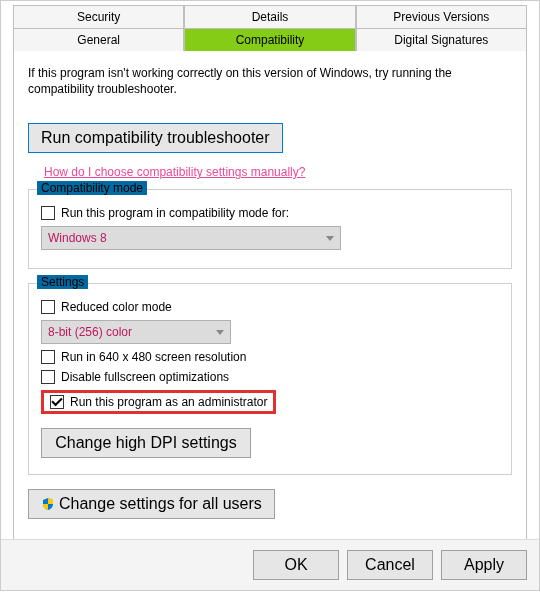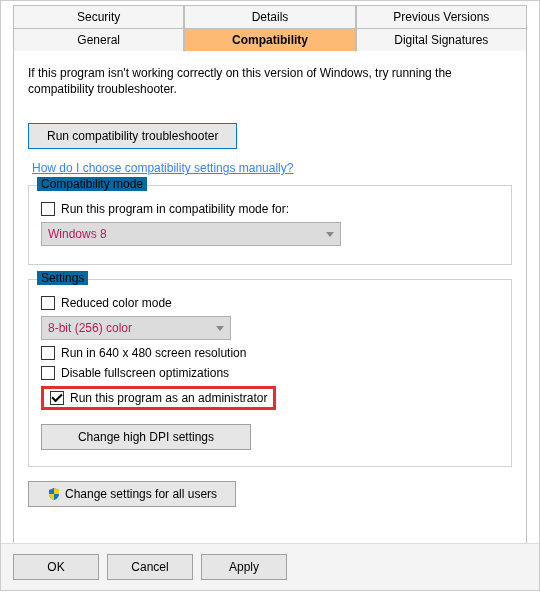--- a/index.html
+++ b/index.html
@@ -33,24 +33,23 @@
     padding: 4px 0;
     border: 1px solid #bfbfbf;
     background: #f5f5f5;
     font-size: 12px;
     cursor: pointer;
     position: relative;
   }
   .tab-row-top .tab { border-bottom: none; }
   .tab-row-bottom .tab { }
   .tab.active {
-    background: #fdba74;
+    background: #84cc16;
     border-bottom: 1px solid #fff;
     z-index: 2;
-    font-weight: bold;
   }
   .tab-content {
     border: 1px solid #bfbfbf;
     border-top: none;
     padding: 14px 14px 10px 14px;
     margin-top: -1px;
     background: #fff;
     height: 500px;
     position: relative;
   }
@@ -59,32 +58,32 @@
     line-height: 1.35;
     margin-bottom: 26px;
   }
   .btn {
     display: inline-flex;
     align-items: center;
     justify-content: center;
     gap: 4px;
     background: #e6e6e6;
     border: 1px solid #a0a0a0;
-    padding: 5px 18px;
-    font-size: 12px;
+    padding: 5px 12px;
+    font-size: 16px;
     cursor: pointer;
     font-family: inherit;
   }
   .btn.highlighted { border: 1px solid #0078d7; }
   .link {
-    color: #3b82f6;
+    color: #ec4899;
     text-decoration: underline;
     cursor: pointer;
     display: inline-block;
-    margin: 12px 0 10px 4px;
+    margin: 12px 0 10px 16px;
     font-size: 12px;
   }
   .group {
     border: 1px solid #d0d0d0;
     margin-bottom: 14px;
     padding: 12px 12px 14px 12px;
     position: relative;
   }
   .group-title {
     position: absolute;
@@ -145,20 +144,21 @@
     align-items: center;
     gap: 6px;
   }
   .shield-icon svg { display: block; }
   .bottom-bar {
     position: absolute;
     bottom: 0;
     right: 0;
     left: 0;
     display: flex;
+    justify-content: flex-end;
     gap: 8px;
     padding: 10px 12px;
     background: #f4f4f4;
     border-top: 1px solid #dcdcdc;
   }
   .bottom-bar .btn { width: 86px; justify-content: center; }
 </style>
 </head>
 <body>
 

